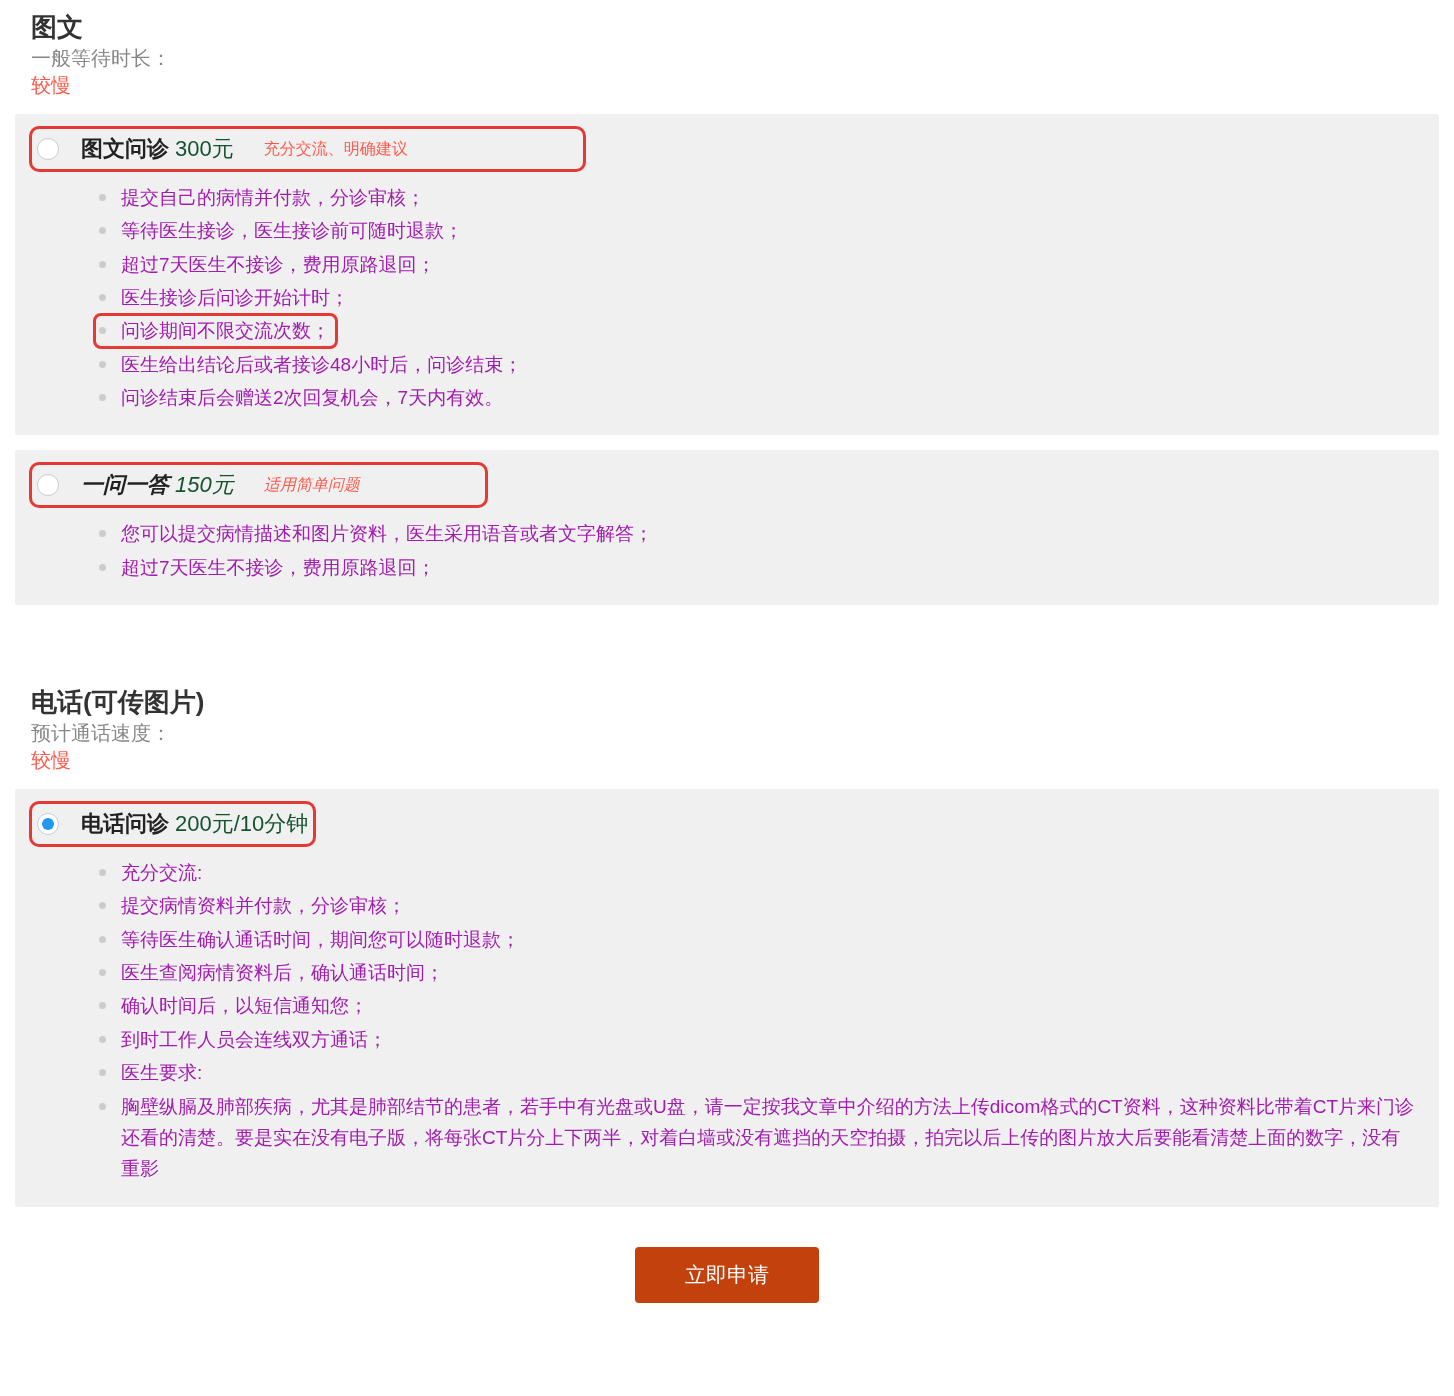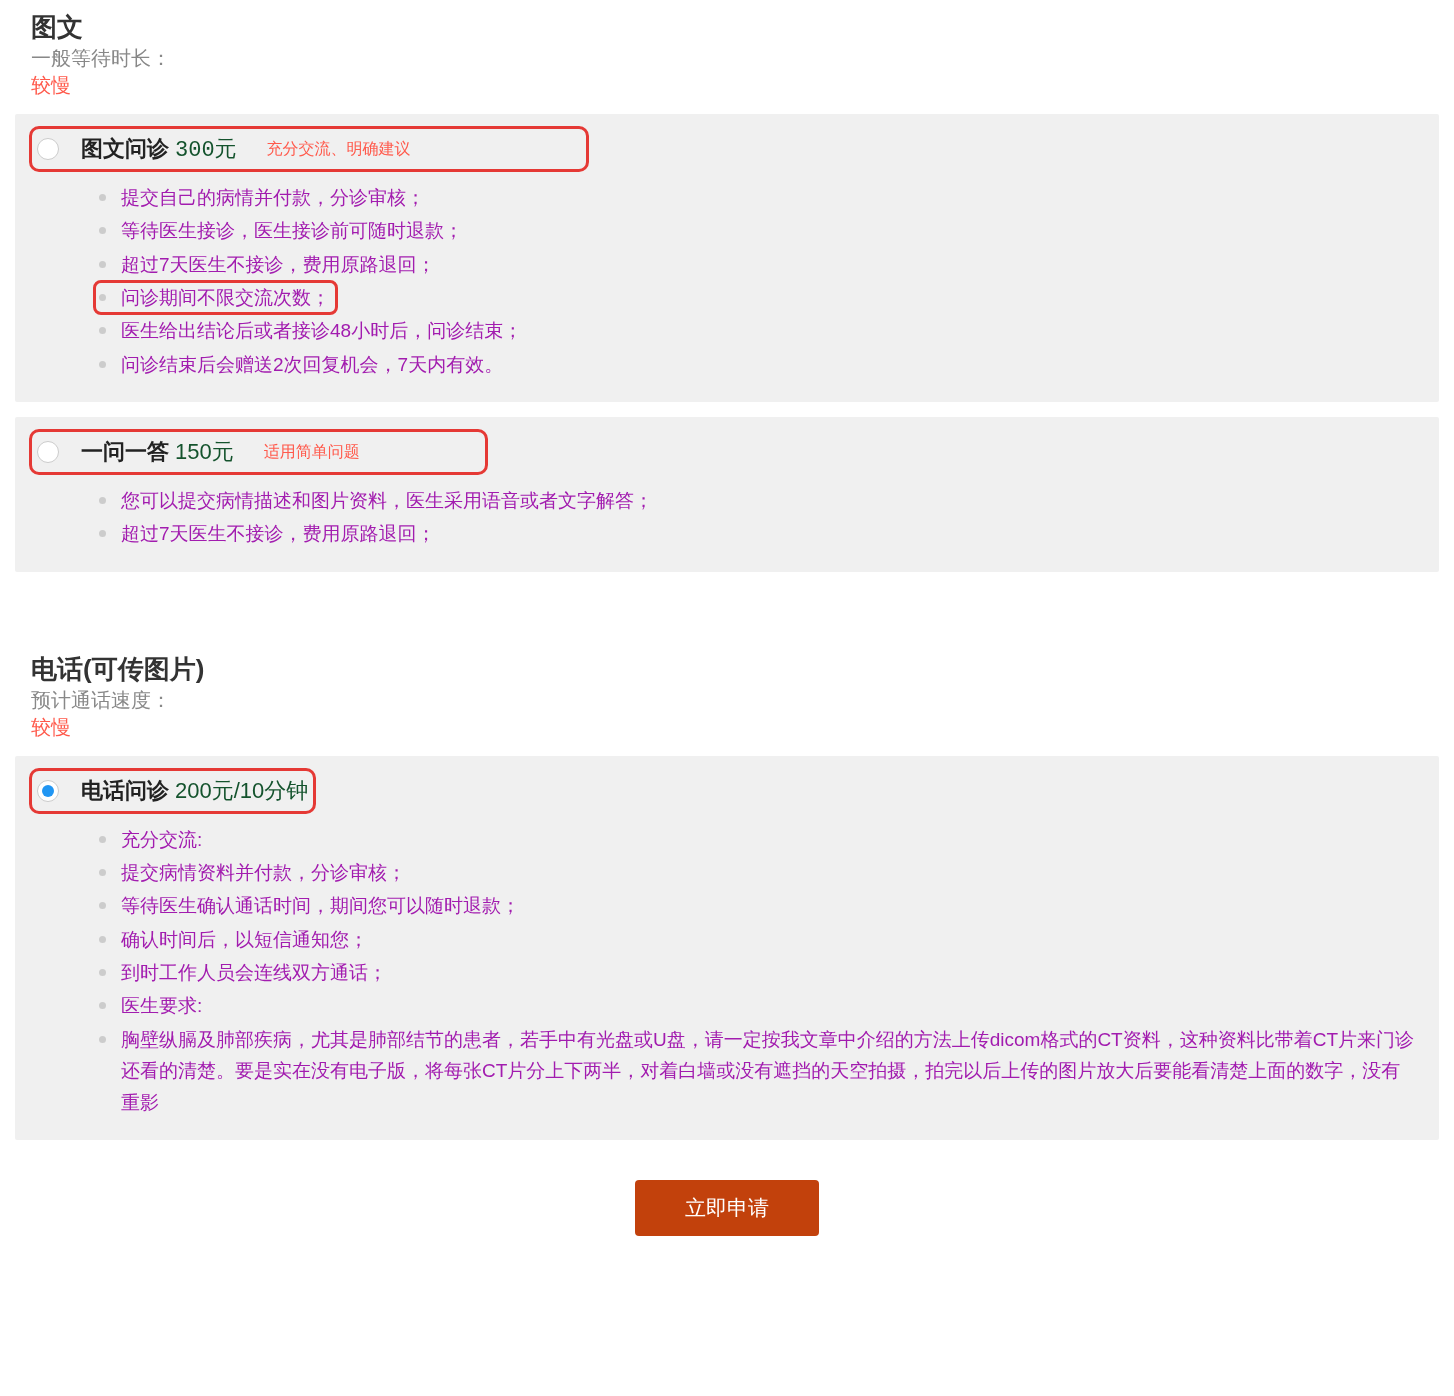--- a/index.html
+++ b/index.html
@@ -141,24 +141,24 @@
       background: #c2410c;
       color: #fff;
       font-size: 21px;
       border: none;
       padding: 14px 50px;
       border-radius: 4px;
       cursor: pointer;
     }
     .wide-header {
       padding-right: 170px;
-      font-family: Liberation Mono, monospace;
     }
     .wide-header2 {
       padding-right: 120px;
+      font-style: italic;
     }
   </style>
 </head>
 <body>
 
 <div id="root">
     <div class="section-header">
       <span class="section-title">图文</span>
       <span class="section-subtitle">一般等待时长：</span>
       <span class="section-speed">较慢</span>
@@ -166,20 +166,21 @@
     <div class="option-card"><div class="option-header wide-header">
         <span class="radio"></span>
         <span class="option-name">图文问诊</span>
         <span class="option-price">300元</span>
         <span class="option-tag">充分交流、明确建议</span>
         <span class="highlight-box"></span>
       </div><ul class="detail-list">
         <li><span class="li-inner">提交自己的病情并付款，分诊审核；</span></li>
         <li><span class="li-inner">等待医生接诊，医生接诊前可随时退款；</span></li>
         <li><span class="li-inner">超过7天医生不接诊，费用原路退回；</span></li>
+        <li><span class="li-inner">医生接诊后问诊开始计时；</span></li>
         <li><span class="li-inner">问诊期间不限交流次数；<span class="li-highlight"></span></span></li>
         <li><span class="li-inner">医生给出结论后或者接诊48小时后，问诊结束；</span></li>
         <li><span class="li-inner">问诊结束后会赠送2次回复机会，7天内有效。</span></li>
       </ul></div>
     <div class="option-card"><div class="option-header wide-header2">
         <span class="radio"></span>
         <span class="option-name">一问一答</span>
         <span class="option-price">150元</span>
         <span class="option-tag">适用简单问题</span>
         <span class="highlight-box"></span>
@@ -195,20 +196,21 @@
     </div>
     <div class="option-card"><div class="option-header ">
         <span class="radio selected"></span>
         <span class="option-name">电话问诊</span>
         <span class="option-price">200元/10分钟</span>
         <span class="highlight-box"></span>
       </div><ul class="detail-list">
         <li><span class="li-inner">充分交流:</span></li>
         <li><span class="li-inner">提交病情资料并付款，分诊审核；</span></li>
         <li><span class="li-inner">等待医生确认通话时间，期间您可以随时退款；</span></li>
+        <li><span class="li-inner">医生查阅病情资料后，确认通话时间；</span></li>
         <li><span class="li-inner">确认时间后，以短信通知您；</span></li>
         <li><span class="li-inner">到时工作人员会连线双方通话；</span></li>
         <li><span class="li-inner">医生要求:</span></li>
         <li><span class="li-inner">胸壁纵膈及肺部疾病，尤其是肺部结节的患者，若手中有光盘或U盘，请一定按我文章中介绍的方法上传dicom格式的CT资料，这种资料比带着CT片来门诊还看的清楚。要是实在没有电子版，将每张CT片分上下两半，对着白墙或没有遮挡的天空拍摄，拍完以后上传的图片放大后要能看清楚上面的数字，没有重影</span></li>
       </ul></div>
     <div class="apply-bar">
       <button class="apply-btn">立即申请</button>
     </div>
   </div>
 

